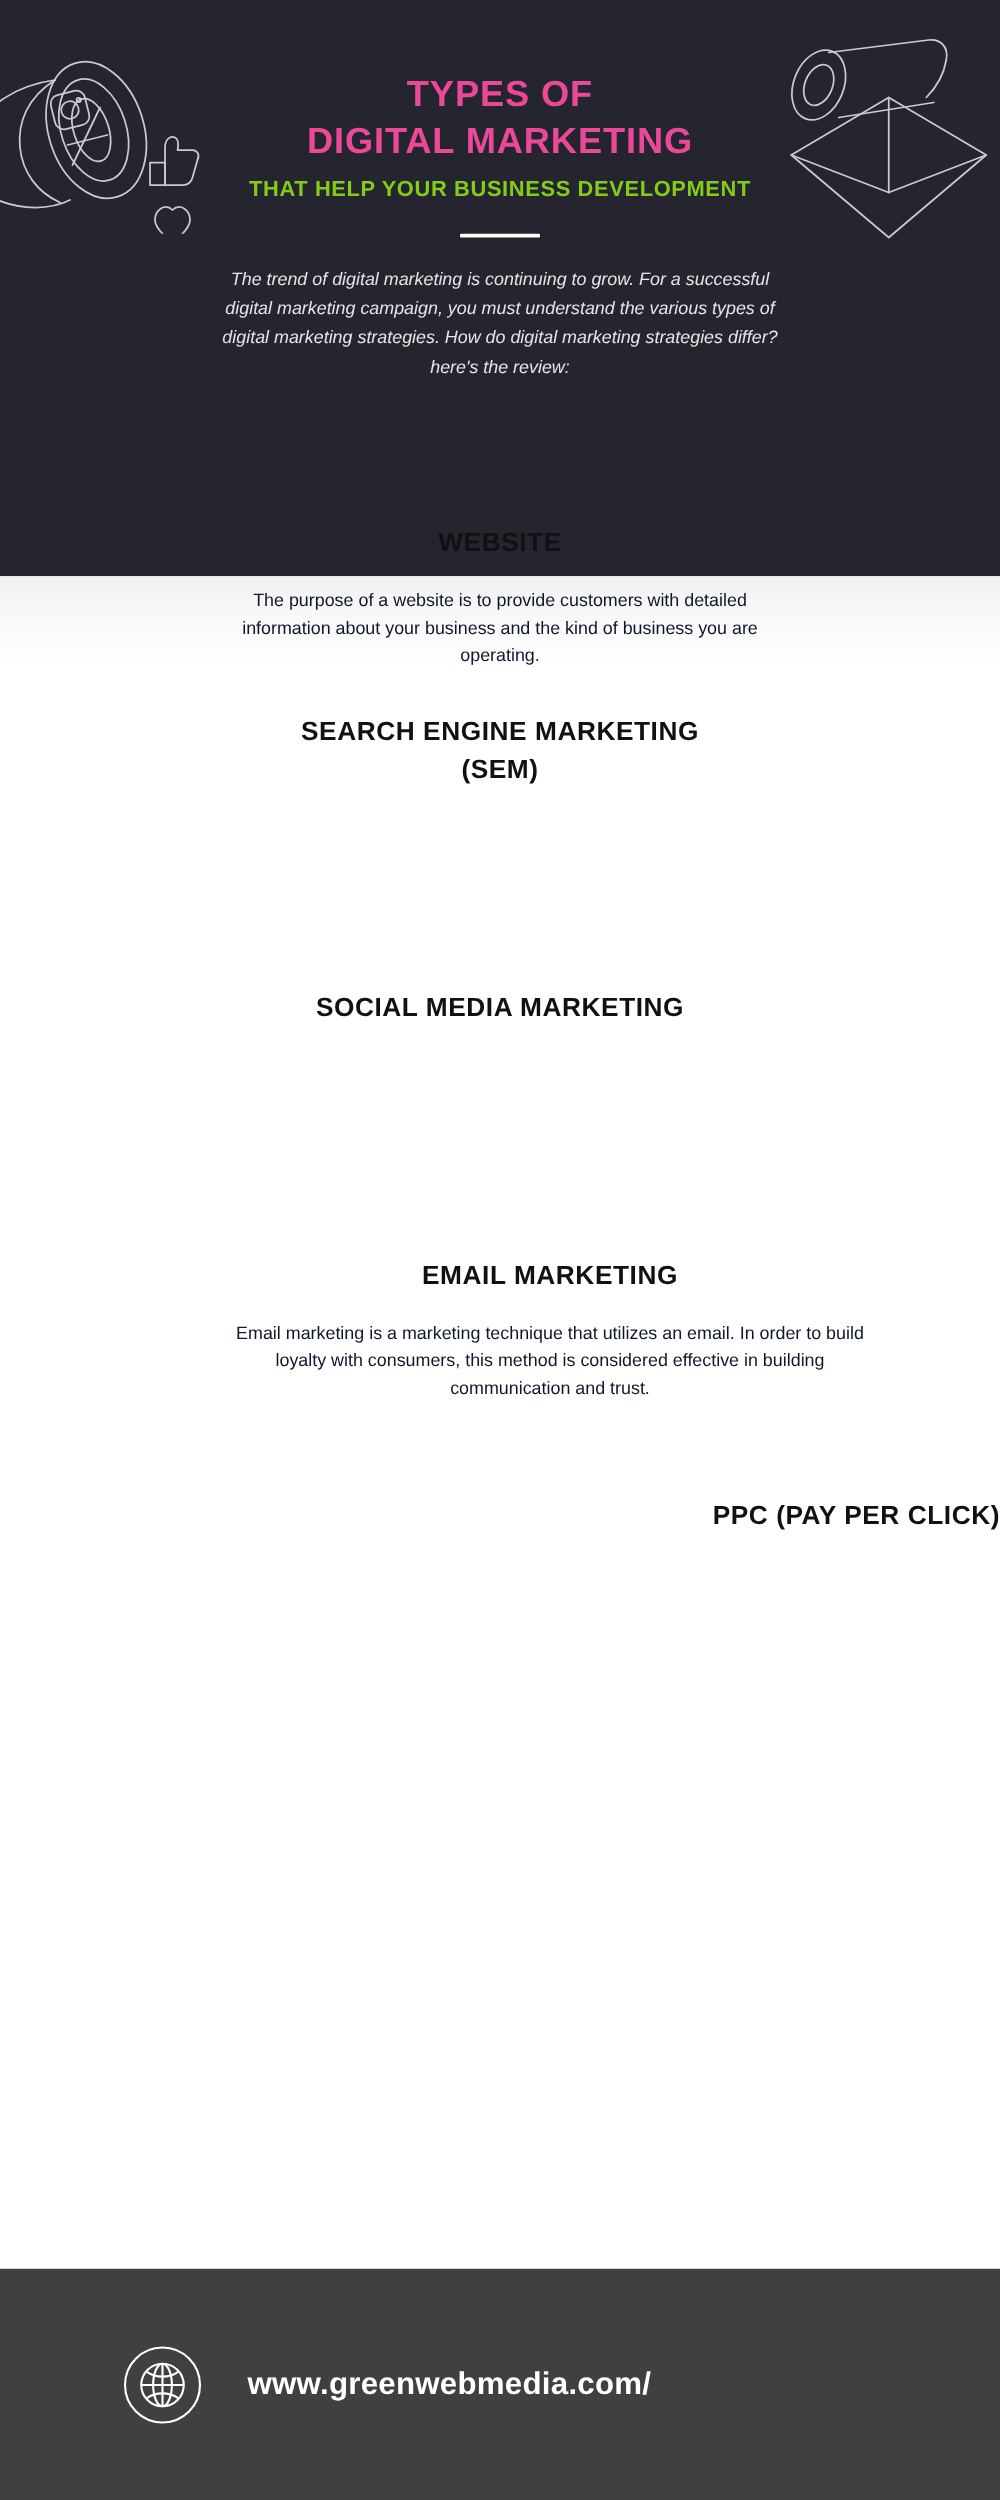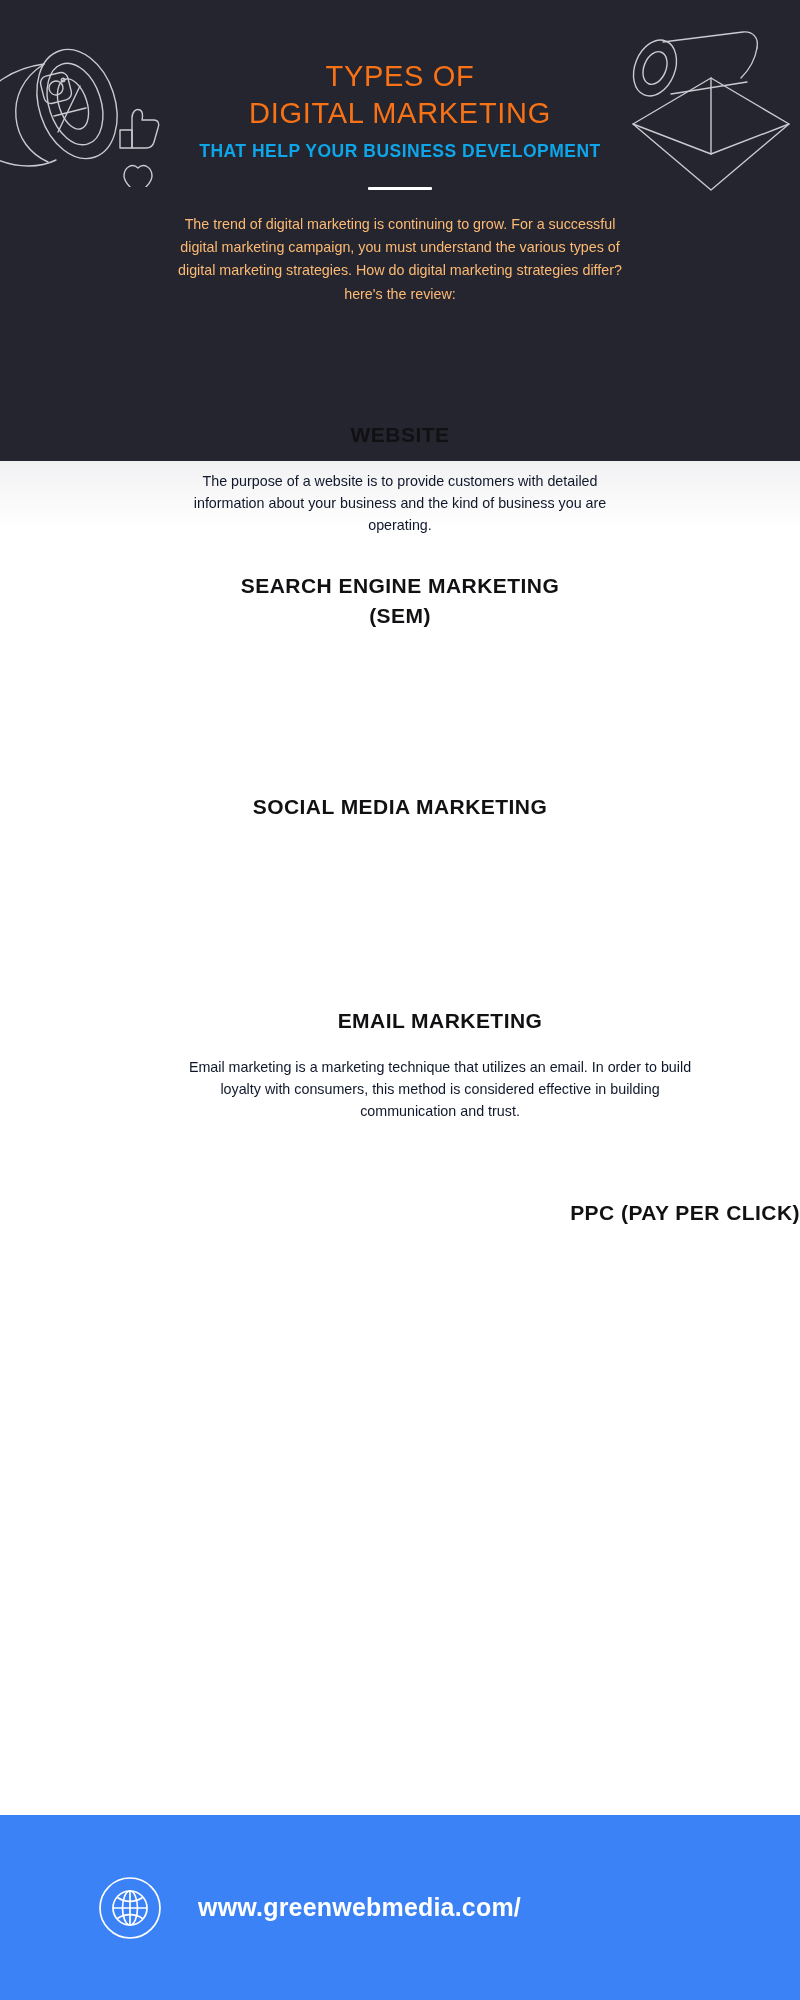--- a/index.html
+++ b/index.html
@@ -38,52 +38,53 @@
   .deco-right { right:-8px;  top:20px;  }
 
   .header-inner {
     position:relative;
     z-index:3;
     padding-top:58px;
     text-align:center;
   }
 
   .title-line {
-    color:#f97316;
+    color:#ec4899;
     font-size:29px;
-    font-weight:normal;
+    font-weight:bold;
     letter-spacing:0.7px;
     line-height:1.26;
     text-transform:uppercase;
   }
 
   .subtitle {
     margin-top:10px;
-    color:#0ea5e9;
+    color:#84cc16;
     font-size:17.5px;
     font-weight:bold;
     letter-spacing:0.5px;
     text-transform:uppercase;
   }
 
   .divider {
     width:64px;
     height:3px;
     background:#ffffff;
     margin:25px auto 0 auto;
     border-radius:1px;
   }
 
   .intro {
     margin:23px auto 4px auto;
     width:470px;
-    color:#fdba74;
+    color:#e5e5e5;
     font-size:14.3px;
     line-height:1.62;
     text-align:center;
+    font-style:italic;
   }
 
   
   .fade {
     position:absolute;
     top:461px; left:0;
     width:800px;
     height:70px;
     background:linear-gradient(to bottom,#f1f1f3 0%,#f8f8f9 45%,#ffffff 100%);
     z-index:1;
@@ -129,21 +130,21 @@
   .gap-18 { height:18px; }
   .gap-20 { height:20px; }
 
   
   .footer {
     position:absolute;
     left:0;
     top:1815px;
     width:800px;
     height:185px;
-    background:#3b82f6;
+    background:#404040;
     display:flex;
     align-items:center;
     padding-left:98px;
     z-index:4;
   }
 
   .globe-wrap {
     width:64px; height:64px;
     flex:0 0 64px;
     display:flex;

